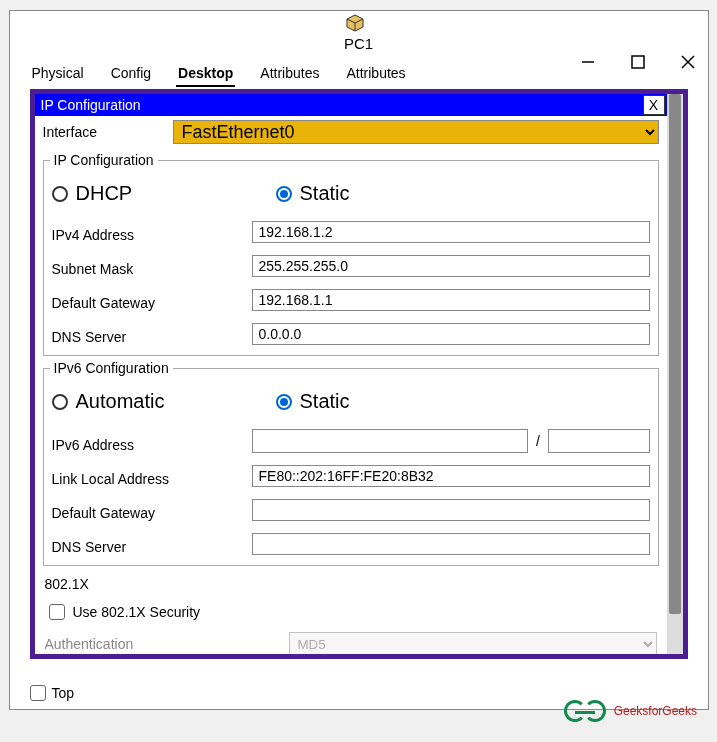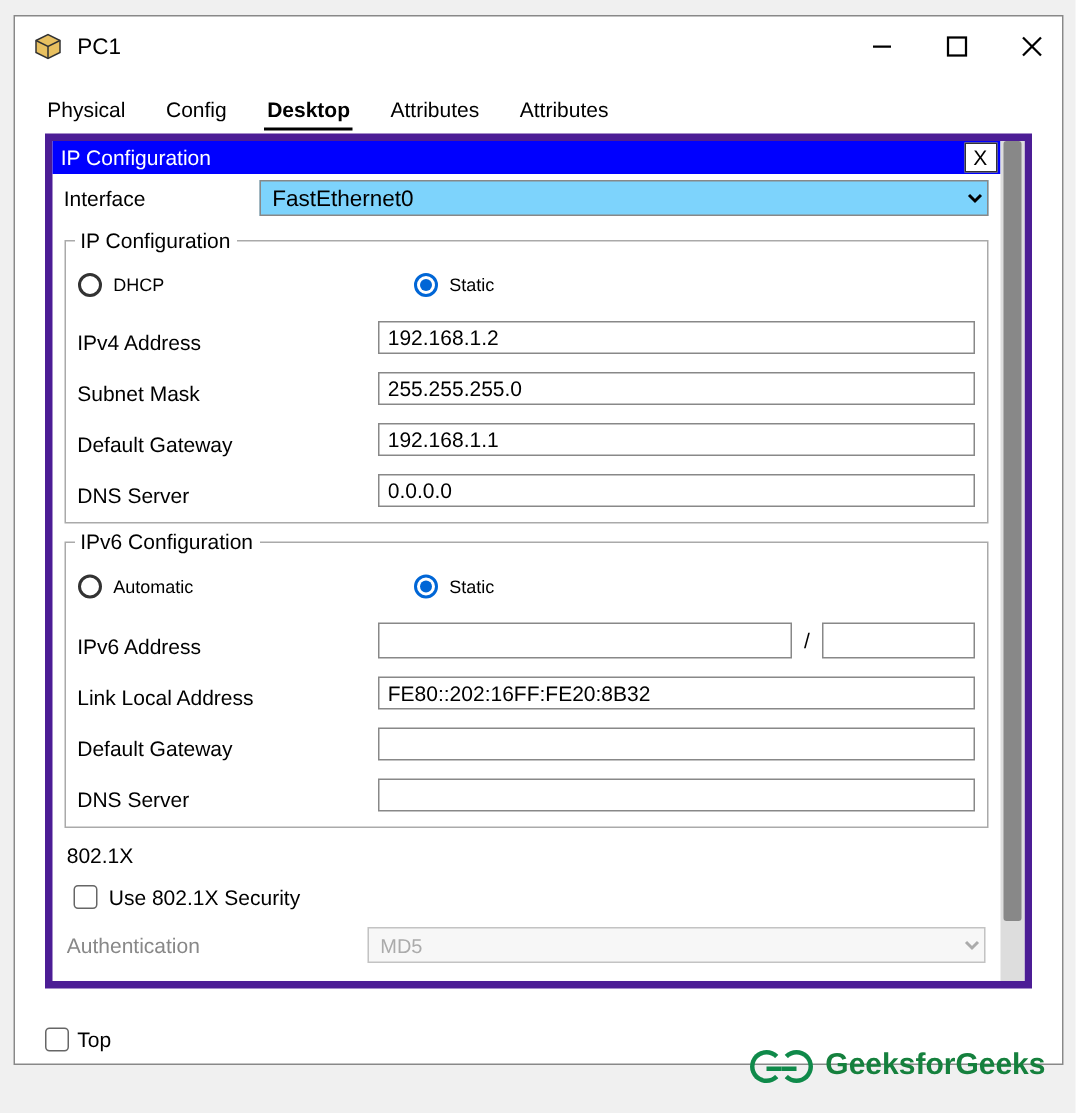--- a/index.html
+++ b/index.html
@@ -1,58 +1,58 @@
 <!DOCTYPE html>
 <html><head>
   <meta charset="utf-8">
   <style>
     * { box-sizing: border-box; margin: 0; padding: 0; font-family: Arial, sans-serif; }
     body { background: #f0f0f0; width: 717px; height: 742px; overflow: hidden; position: relative; }
     .window { background: #fff; width: 700px; height: 700px; margin: 10px auto; border: 1px solid #888; position: relative; }
-    .titlebar { display: flex; align-items: center; height: 40px; padding: 0 10px; }
+    .titlebar { display: flex; align-items: center; height: 40px; padding: 0 10px; flex-direction: column; }
     .app-icon { width: 24px; height: 24px; margin-right: 8px; }
     .title { font-size: 15px; }
     .win-controls { margin-left: auto; display: flex; gap: 30px; align-items: center; }
     .win-btn { width: 20px; height: 20px; display: flex; align-items: center; justify-content: center; cursor: pointer; }
     .tabs { display: flex; padding: 10px 20px 0 20px; gap: 23px; }
     .tab { font-size: 14px; padding: 4px 2px; cursor: pointer; }
     .tab.active { border-bottom: 2px solid #000; font-weight: bold; }
     .content { border: 5px solid #4c1d95; margin: 2px 20px 10px 20px; height: 570px; position: relative; display: flex; }
     .inner { flex: 1; overflow: hidden; }
     .scrollbar { width: 16px; background: #ddd; position: relative; }
     .scroll-thumb { position: absolute; top: 0; left: 2px; width: 12px; height: 520px; background: #888; border-radius: 2px; }
     .panel-header { background: #0000ff; color: #fff; display: flex; align-items: center; justify-content: space-between; height: 22px; padding-left: 4px; border: 2px solid #0000ff; }
     .panel-title { font-size: 14px; }
     .close-panel { background: #fff; color: #000; border: 1px solid #333; width: 22px; height: 20px; font-size: 14px; display: flex; align-items: center; justify-content: center; cursor: pointer; }
     .row { display: flex; align-items: center; padding: 4px 8px; font-size: 14px; }
     .row label.lbl { width: 130px; }
-    select.iface { flex: 1; height: 24px; border: 1px solid #888; font-size: 15px; padding: 0 4px; background: #7dd3fc; }
+    select.iface { flex: 1; height: 24px; border: 1px solid #888; font-size: 18px; padding: 0 4px; background: #eab308; }
     fieldset { border: 1px solid #aaa; margin: 4px 8px; padding: 4px 0; }
     legend { font-size: 14px; margin-left: 6px; padding: 0 4px; }
     .radio-row { display: flex; align-items: center; padding: 10px 8px; }
-    .radio-opt { display: flex; align-items: center; width: 224px; font-size: 12px; }
+    .radio-opt { display: flex; align-items: center; width: 224px; font-size: 20px; }
     .rcircle { width: 16px; height: 16px; border: 2px solid #333; border-radius: 50%; margin-right: 8px; display: flex; align-items: center; justify-content: center; }
     .rcircle.checked { border-color: #0066d6; }
     .rcircle.checked::after { content: ""; width: 8px; height: 8px; background: #0066d6; border-radius: 50%; }
     .field-row { display: flex; align-items: flex-end; padding: 6px 8px; }
     .field-row .flbl { width: 200px; font-size: 14px; }
     .field-row input { flex: 1; height: 22px; border: 1px solid #888; font-size: 14px; padding: 0 6px; }
     .ipv6-addr { display: flex; flex: 1; align-items: center; }
     .ipv6-addr input.main { flex: 3; height: 24px; border: 1px solid #888; font-size: 14px; padding: 0 6px; }
     .ipv6-addr .slash { margin: 0 8px; font-size: 14px; }
     .ipv6-addr input.prefix { width: 80px; height: 24px; border: 1px solid #888; font-size: 14px; padding: 0 6px; }
     .section-label { font-size: 14px; padding: 6px 10px; }
     .chk-row { display: flex; align-items: center; padding: 6px 14px; font-size: 14px; }
     .chkbox { width: 16px; height: 16px; border: 1px solid #666; border-radius: 3px; margin-right: 8px; }
-    .auth-row { display: flex; align-items: center; padding: 6px 10px; font-size: 14px; }
+    .auth-row { display: flex; align-items: center; padding: 6px 10px; font-size: 14px; gap: 44px; }
     .auth-row .albl { width: 200px; color: #888; }
     .auth-row select { flex: 1; height: 24px; border: 1px solid #aaa; background: #f5f5f5; color: #888; padding: 0 4px; }
     .bottom-bar { position: absolute; bottom: 8px; left: 20px; display: flex; align-items: center; }
     .bottom-bar .chkbox { margin-right: 6px; }
-    .watermark { position: absolute; bottom: 20px; right: 20px; display: flex; align-items: center; color: #15803d; font-size: 20px; font-weight: bold; gap: 8px; }
+    .watermark { position: absolute; bottom: 20px; right: 20px; display: flex; align-items: center; color: #b91c1c; font-size: 12px; font-weight: normal; gap: 8px; }
     .gg-logo { display: flex; }
     .gg-half { width: 22px; height: 22px; border: 3px solid #0f8a4a; border-radius: 50%; border-right-color: transparent; position: relative; }
     .gg-half::after { content: ""; position: absolute; top: 8px; left: 8px; width: 10px; height: 3px; background: #0f8a4a; }
     .gg-half.flip { transform: scaleX(-1); margin-left: -2px; }
   </style>
 </head>
 <body>
 
 <div class="window">
   <div class="titlebar">

